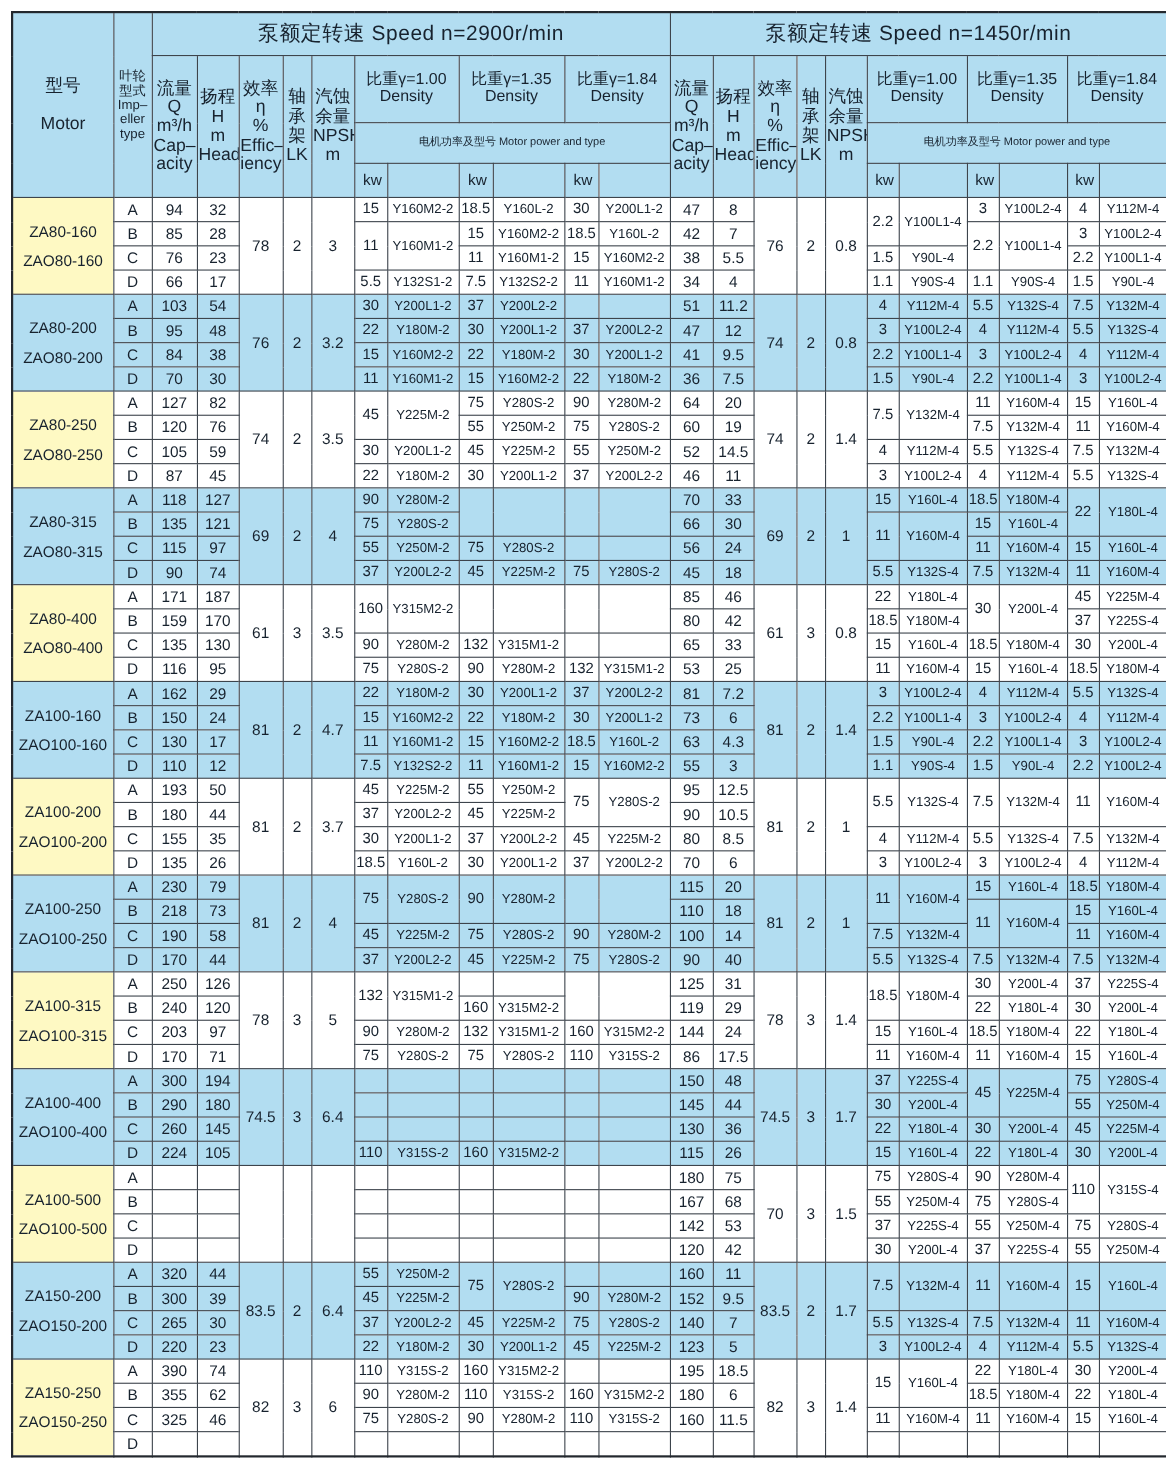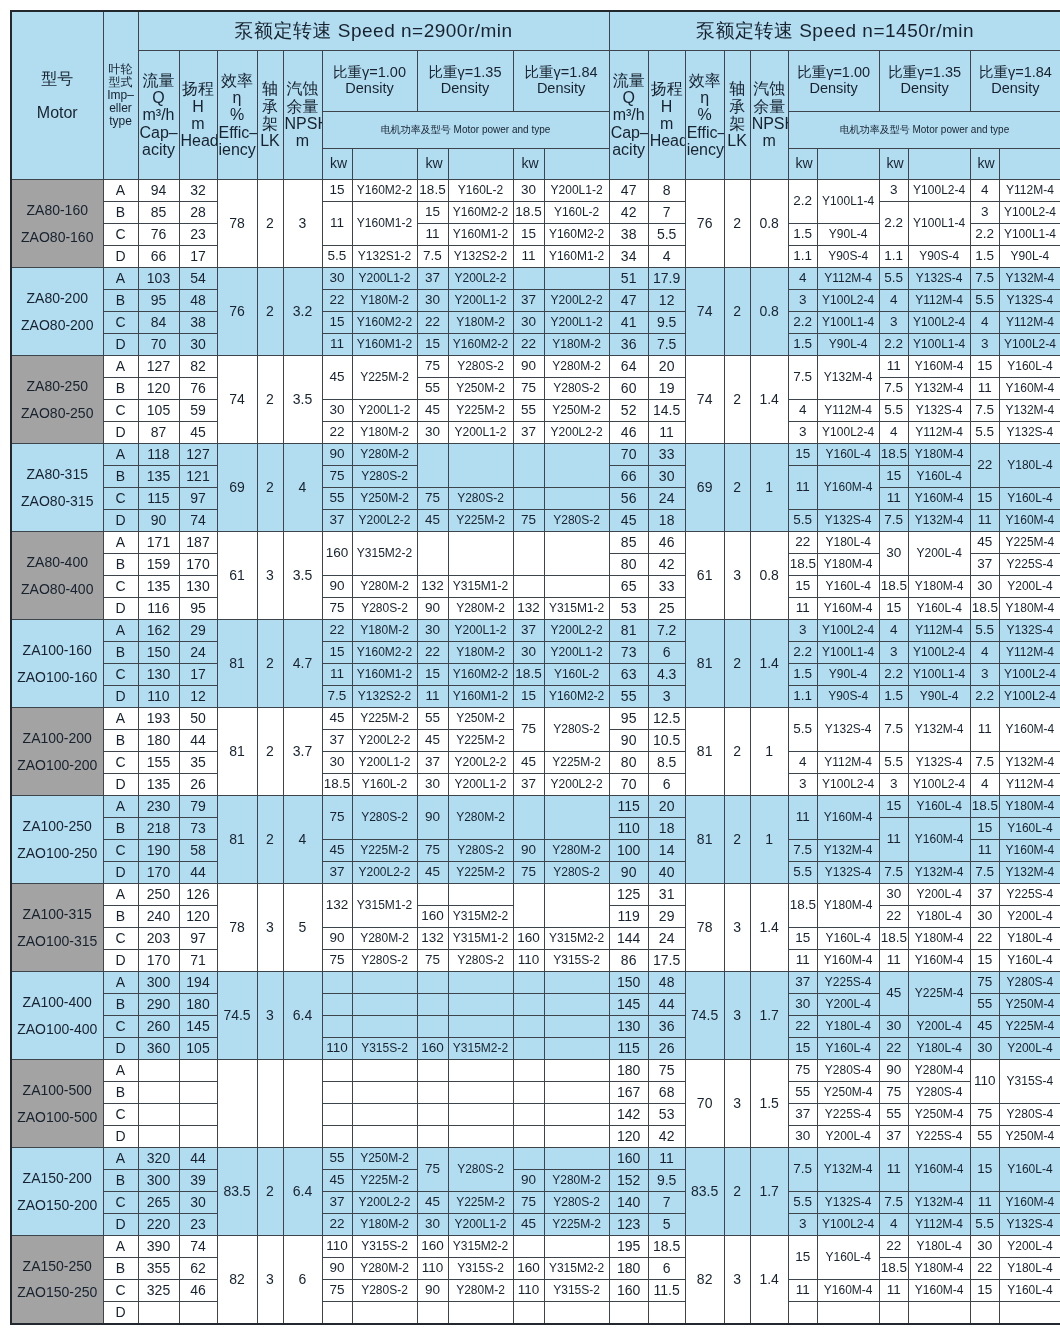--- a/index.html
+++ b/index.html
@@ -20,21 +20,21 @@
   th.h-speed { font-size:19px; height:38px; letter-spacing:0.5px; }
   th.h-model { font-size:16px; }
   th.h-imp   { font-size:12px; }
   th.h-col   { font-size:16px; }
   th.h-dens  { font-size:14.5px; height:60px;margin-top:16px; }
   th.h-motor { font-size:10px; height:36px; }
   th.h-kw    { font-size:14px; height:30px; text-align:center; padding-left:4px; }
   tbody tr { height:22px; }
   tbody td { font-size:14px; background:#ffffff; }
   tbody th.model-cell {
-    background:#a3a3a3; font-weight:normal; font-size:14px; white-space:pre-line; line-height:1.9;
+    background:#fef9c3; font-weight:normal; font-size:14px; white-space:pre-line; line-height:1.9;
   }
   tbody tr.shaded td, tbody tr.shaded th.model-cell { background:#b2ddf1; }
   td.mtype { font-size:12px; }
   td.mkw   { font-size:13.5px; }
   td.qh    { font-size:14px; }
   td.effv  { font-size:14px; }
 </style>
 </head>
 <body>
 
@@ -244,21 +244,21 @@
           <td class="effv" rowspan="4">76</td>
           <td class="effv" rowspan="4">2</td>
           <td class="effv" rowspan="4">3.2</td>
           <td class="mkw">30</td>
           <td class="mtype">Y200L1-2</td>
           <td class="mkw">37</td>
           <td class="mtype">Y200L2-2</td>
           <td class="mkw"></td>
           <td class="mtype"></td>
           <td class="qh">51</td>
-          <td class="qh">17.9</td>
+          <td class="qh">11.2</td>
           <td class="effv" rowspan="4">74</td>
           <td class="effv" rowspan="4">2</td>
           <td class="effv" rowspan="4">0.8</td>
           <td class="mkw">4</td>
           <td class="mtype">Y112M-4</td>
           <td class="mkw">5.5</td>
           <td class="mtype">Y132S-4</td>
           <td class="mkw">7.5</td>
           <td class="mtype">Y132M-4</td>
         </tr>
@@ -921,21 +921,21 @@
           <td class="qh">36</td>
           <td class="mkw">22</td>
           <td class="mtype">Y180L-4</td>
           <td class="mkw">30</td>
           <td class="mtype">Y200L-4</td>
           <td class="mkw">45</td>
           <td class="mtype">Y225M-4</td>
         </tr>
         <tr class="shaded">
           <td class="qh">D</td>
-          <td class="qh">360</td>
+          <td class="qh">224</td>
           <td class="qh">105</td>
           <td class="mkw">110</td>
           <td class="mtype">Y315S-2</td>
           <td class="mkw">160</td>
           <td class="mtype">Y315M2-2</td>
           <td class="mkw"></td>
           <td class="mtype"></td>
           <td class="qh">115</td>
           <td class="qh">26</td>
           <td class="mkw">15</td>

